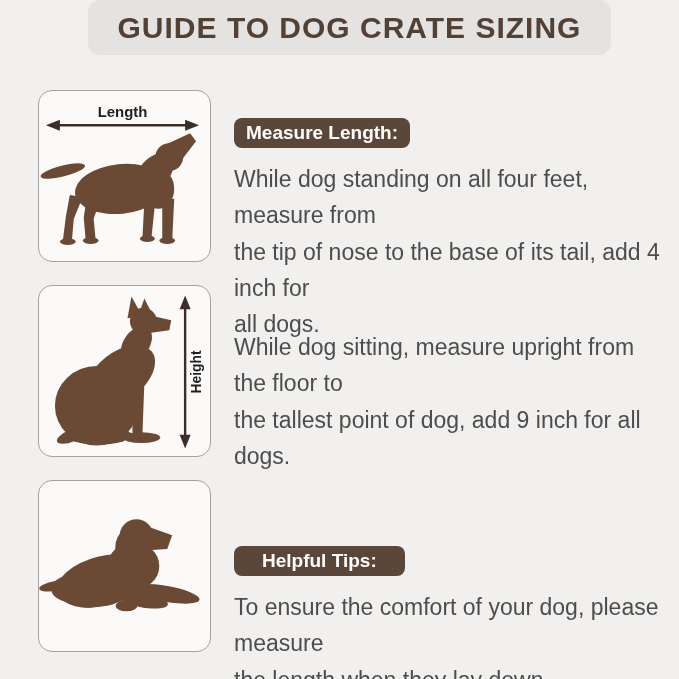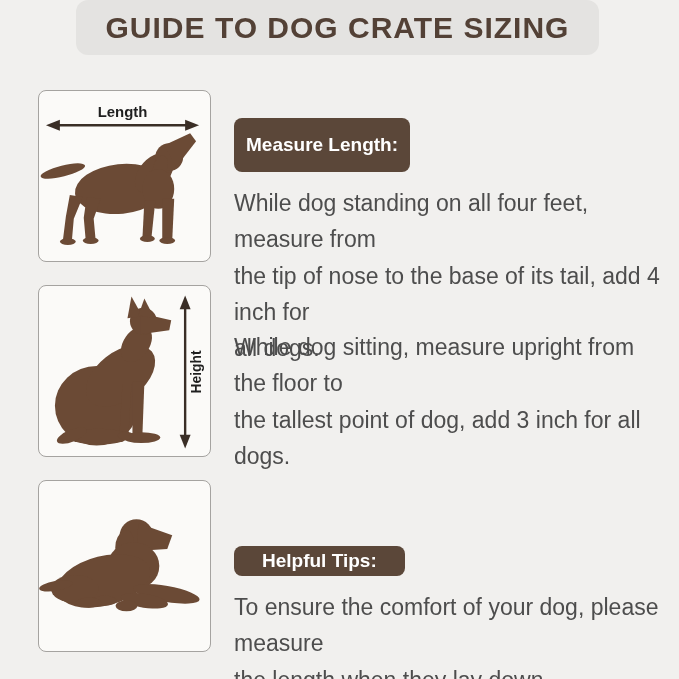--- a/index.html
+++ b/index.html
@@ -6,40 +6,40 @@
   body {
     width: 679px; height: 679px;
     position: relative;
     background: #f1f0ee;
     font-family: "Liberation Sans", sans-serif;
     overflow: hidden;
   }
 
   
   .banner {
-    position: absolute; left: 76px; top: 0;
+    position: absolute; left: 88px; top: 0;
     width: 523px; height: 55px;
     background: #e4e3e1;
     border-radius: 12px;
     display: flex; align-items: center; justify-content: center;
   }
   .banner-title {
     font-size: 30px; font-weight: bold;
     letter-spacing: 1px;
     color: #534136;
     white-space: nowrap;
   }
 
   
   .card {
     position: absolute; left: 38px;
     width: 173px; height: 172px;
     background: #fbfaf8;
     border: 1px solid #a5a3a0;
-    border-radius: 8px;
+    border-radius: 14px;
     box-sizing: border-box;
   }
   .card svg { display: block; width: 100%; height: 100%; }
   #card-length { top: 90px; }
   #card-height { top: 285px; }
   #card-tips   { top: 480px; }
 
   .dog { fill: #6b4a35; stroke: none; }
   .arrow-line { stroke: #3a2e26; stroke-width: 2.4; }
   .arrow-head { fill: #3a2e26; }
@@ -54,21 +54,21 @@
   .textblock { position: absolute; left: 234px; width: 428px; }
   #text-length { top: 118px; }
   #text-height { top: 316px; }
   #text-tips   { top: 546px; }
 
   .badge {
     display: inline-block;
     background: #5b4739;
     color: #ffffff;
     font-size: 19px; font-weight: bold;
-    padding: 16px 12px;
+    padding: 4px 12px;
     border-radius: 8px;
     white-space: nowrap;
   }
   #text-tips .badge { padding: 4px 28px; }
 
   .body-text {
     margin: 13px 0 0 0;
     font-size: 23px;
     line-height: 1.58;
     color: #4d4d4d;
@@ -157,20 +157,20 @@
 
 <div class="textblock" id="text-length">
   <span class="badge">Measure Length:</span>
   <p class="body-text">While dog standing on all four feet, measure from
 the tip of nose to the base of its tail, add 4 inch for
 all dogs.</p>
 </div>
 
 <div class="textblock" id="text-height">
   <p class="body-text">While dog sitting, measure upright from the floor to
-the tallest point of dog, add 3 inch for all dogs.</p>
+the tallest point of dog, add 9 inch for all dogs.</p>
 </div>
 
 <div class="textblock" id="text-tips">
   <span class="badge">Helpful Tips:</span>
   <p class="body-text">To ensure the comfort of your dog, please measure
 the length when they lay down.</p>
 </div>
 
 </body></html>

